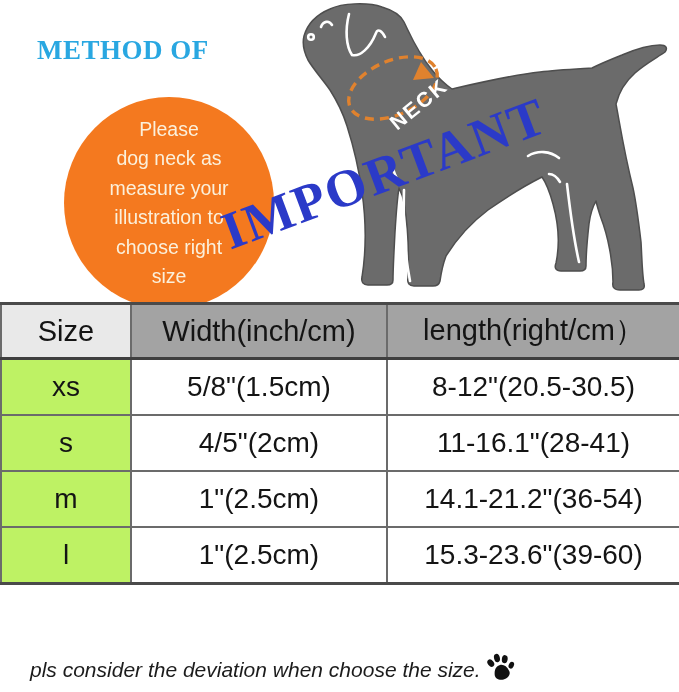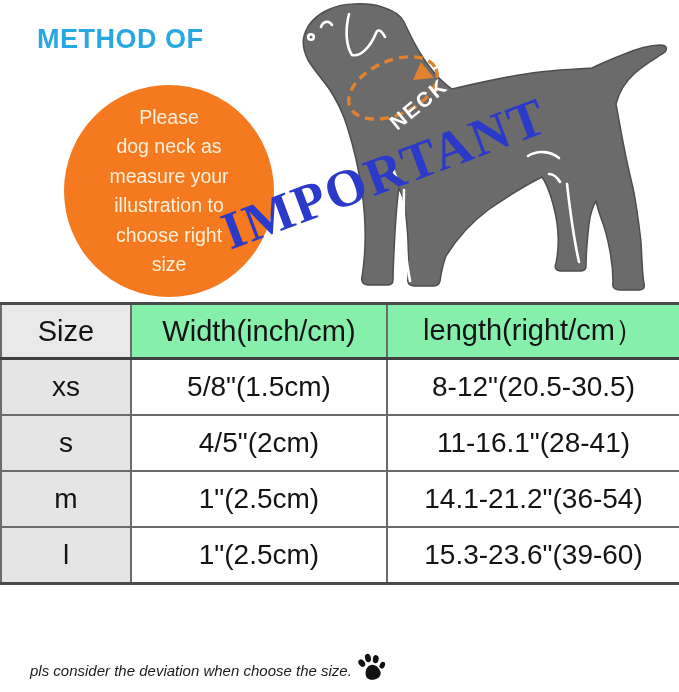--- a/index.html
+++ b/index.html
@@ -8,26 +8,26 @@
     width:679px;height:692px;
     background:#ffffff;
     font-family:"Liberation Sans", sans-serif;
     overflow:hidden;
   }
   
   .top-section{
     position:relative;width:679px;height:302px;overflow:hidden;
   }
   .main-title{
-    position:absolute;left:37px;top:25px;
+    position:absolute;left:37px;top:36px;
     font-size:27px;font-weight:bold;line-height:28px;
-    color:#29a7e1;letter-spacing:.5px;z-index:2;
+    color:#29a7e1;letter-spacing:.5px;z-index:2;font-family:Liberation Serif, serif;
   }
   .note-circle{
-    position:absolute;left:64px;top:85px;width:210px;height:212px;
+    position:absolute;left:64px;top:97px;width:210px;height:212px;
     background:#f4791f;border-radius:50%;
     display:flex;flex-direction:column;justify-content:center;align-items:center;
     text-align:center;z-index:1;
   }
   .note-circle .line{
     display:block;color:#fbf0db;font-size:19.5px;line-height:29.5px;
   }
   .dog-svg{position:absolute;left:0;top:0;z-index:0;}
   .important{
     position:absolute;left:224px;top:203px;
@@ -41,32 +41,32 @@
   table.size-table{
     width:679px;border-collapse:collapse;table-layout:fixed;
     border-top:3px solid #4a4a4a;border-bottom:3px solid #4a4a4a;
   }
   table.size-table td, table.size-table th{
     border:2px solid #6b6b6b;
     text-align:center;vertical-align:middle;
     font-weight:normal;color:#141414;
     padding:0;overflow:hidden;
   }
-  table.size-table th{height:52px;font-size:29px;background:#86efac;border-bottom:3px solid #3f3f3f;}
+  table.size-table th{height:52px;font-size:29px;background:#a3a3a3;border-bottom:3px solid #3f3f3f;}
   table.size-table td{height:54px;font-size:28px;background:#ffffff;}
-  table.size-table .size-col{background:#e5e5e5;}
+  table.size-table .size-col{background:#bef264;}
   table.size-table th.size-col{background:#e9e9e9;}
   table.size-table td:first-child, table.size-table th:first-child{border-left:2px solid #6b6b6b;}
   
   .footer{
     position:absolute;left:0;bottom:0;width:679px;height:44px;
     display:flex;align-items:center;
   }
   .footer-note{
-    margin-left:30px;font-style:italic;font-size:15px;color:#1c1c1c;
+    margin-left:30px;font-style:italic;font-size:21px;color:#1c1c1c;
   }
   .paw{margin-left:4px;margin-top:-6px;}
 </style>
 </head>
 <body>
 
 <div class="page">
 
   <div class="top-section">
 

